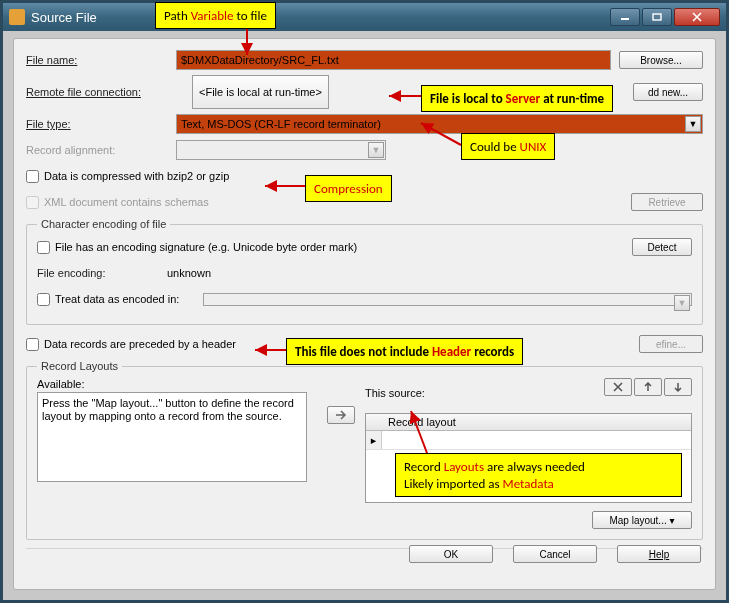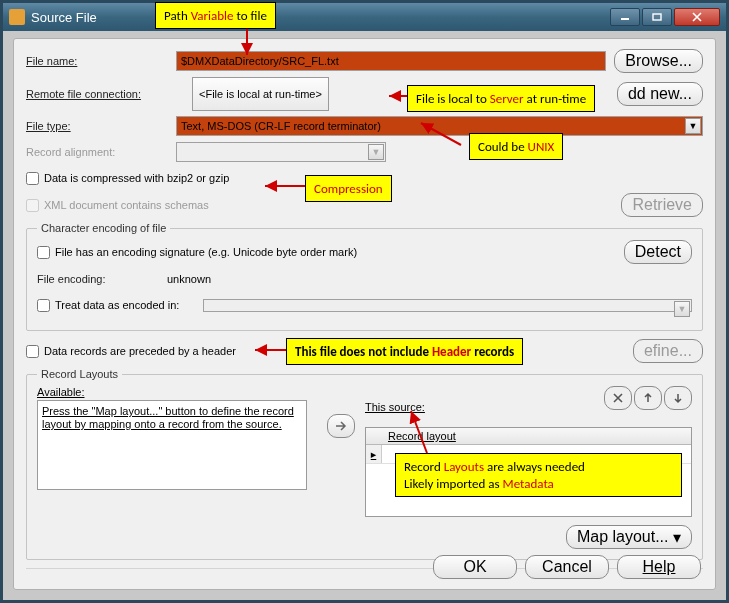--- a/index.html
+++ b/index.html
@@ -51,23 +51,23 @@
   .row { display:flex; align-items:center; margin-bottom:4px; min-height:22px; }
   .lbl { width:150px; color:#222; }
   .lbl.disabled { color:#9a9a9a; }
   .lbl.link { text-decoration: underline; }
   input[type=text], select {
     height:20px; font-size:11px;
     border:1px solid #a0a0a0; background:#c2410c; padding:1px 4px;
   }
   input[type=text].dis, select.dis { background:#eee; color:#888; }
   .btn {
-    height:24px; border:1px solid #8a8a8a; border-radius:10px;
+    height:18px; border:1px solid #8a8a8a; border-radius:2px;
     background:linear-gradient(#fdfdfd,#e5e5e5);
-    font-size:16px; min-width:72px; padding:0 10px;
+    font-size:10px; min-width:72px; padding:0 10px;
     display:inline-flex; align-items:center; justify-content:center;
   }
   .btn.disabled { color:#9a9a9a; background:#efefef; }
   .btn.small { min-width:28px; width:28px; padding:0; }
   .btn.med { min-width:60px; }
   .chk { display:flex; align-items:center; gap:5px; }
   .chk input { margin:0; width:13px; height:13px;}
   .chk label.disabled { color:#9a9a9a; }
 
   fieldset {
@@ -96,21 +96,21 @@
   }
   .note .red { color:#d00000; }
   .arrow {
     position:absolute; z-index:49; pointer-events:none;
   }
   .remote-conn-btn {
     height:22px; border:1px solid #9a9a9a; background:linear-gradient(#fdfdfd,#e9e9e9);
     font-size:11px; padding:16px 6px; display:inline-flex; align-items:center;margin-left:16px;
   }
 
-  .bottom-bar { position:absolute; right:14px; bottom:10px; display:flex; gap:8px; }
+  .bottom-bar { position:absolute; right:14px; bottom:26px; display:flex; gap:20px; }
 
   .filetype-select { appearance:none; -webkit-appearance:none; background:#fff; }
   .ft-wrap { position:relative; display:inline-block; }
   .ft-wrap .dd { position:absolute; right:2px; top:2px; width:16px; height:16px;
     border:1px solid #999; background:linear-gradient(#f6f6f6,#dcdcdc); display:flex; align-items:center; justify-content:center; font-size:9px;}
 
   .toolbar { display:flex; gap:2px; justify-content:flex-end; margin-bottom:3px;}
 
   .hr { height:1px; background:#d4d4d4; margin:6px 0;}
 </style>
@@ -213,21 +213,21 @@
 
     <div class="row chk">
       <input type="checkbox" id="c5" style="">
       <label for="c5">Data records are preceded by a header</label>
       <span style="flex:1"></span>
       <button class="btn disabled" style="min-width:64px">efine...</button>
     </div>
 
     <fieldset>
       <legend>Record Layouts</legend>
-      <div style="display:flex; gap:10px; align-items:flex-start;text-decoration:underline;">
+      <div style="display:flex; gap:10px; align-items:flex-start;">
         <div style="width:280px">
           <div style="margin-bottom:2px">Available:</div>
           <div class="avail">
             <span>Press the "Map layout..." button to define the record layout by mapping onto a record from the source.</span>
           </div>
         </div>
         <div style="padding-top:28px">
           <button class="btn small">
             <svg width="14" height="12">
                 <path d="M2 6 L10 6 M7 2 L11 6 L7 10" stroke="#666" stroke-width="1.5" fill="none"></path>
@@ -286,33 +286,33 @@
   </div>
   <svg class="arrow" style="left:232px; top:24px;" width="30" height="40">
     <defs>
         <marker id="ah1" markerWidth="8" markerHeight="8" refX="6" refY="3" orient="auto">
           <path d="M0 0 L6 3 L0 6 Z" fill="#d00000"></path>
         </marker>
       </defs>
     <path d="M12 2 L12 28" stroke="#d00000" stroke-width="2" marker-end="url(#ah1)"></path>
   </svg>
 
-  <div class="note" style="left:404px; top:82px;">
+  <div class="note" style="left:418px; top:82px;font-weight:bold;">
     <span>File is local to </span><span class="red">Server</span><span> at run-time</span>
   </div>
   <svg class="arrow" style="left:380px; top:85px;" width="40" height="18">
     <defs>
         <marker id="ah2" markerWidth="8" markerHeight="8" refX="6" refY="3" orient="auto">
           <path d="M0 0 L6 3 L0 6 Z" fill="#d00000"></path>
         </marker>
       </defs>
     <path d="M38 8 L6 8" stroke="#d00000" stroke-width="2" marker-end="url(#ah2)"></path>
   </svg>
 
-  <div class="note" style="left:458px; top:130px;margin-left:8px;">
+  <div class="note" style="left:458px; top:130px;">
     <span>Could be </span><span class="red">UNIX</span>
   </div>
   <svg class="arrow" style="left:412px; top:116px;" width="50" height="36">
     <defs>
         <marker id="ah3" markerWidth="8" markerHeight="8" refX="6" refY="3" orient="auto">
           <path d="M0 0 L6 3 L0 6 Z" fill="#d00000"></path>
         </marker>
       </defs>
     <path d="M46 26 L6 4" stroke="#d00000" stroke-width="2" marker-end="url(#ah3)"></path>
   </svg>

